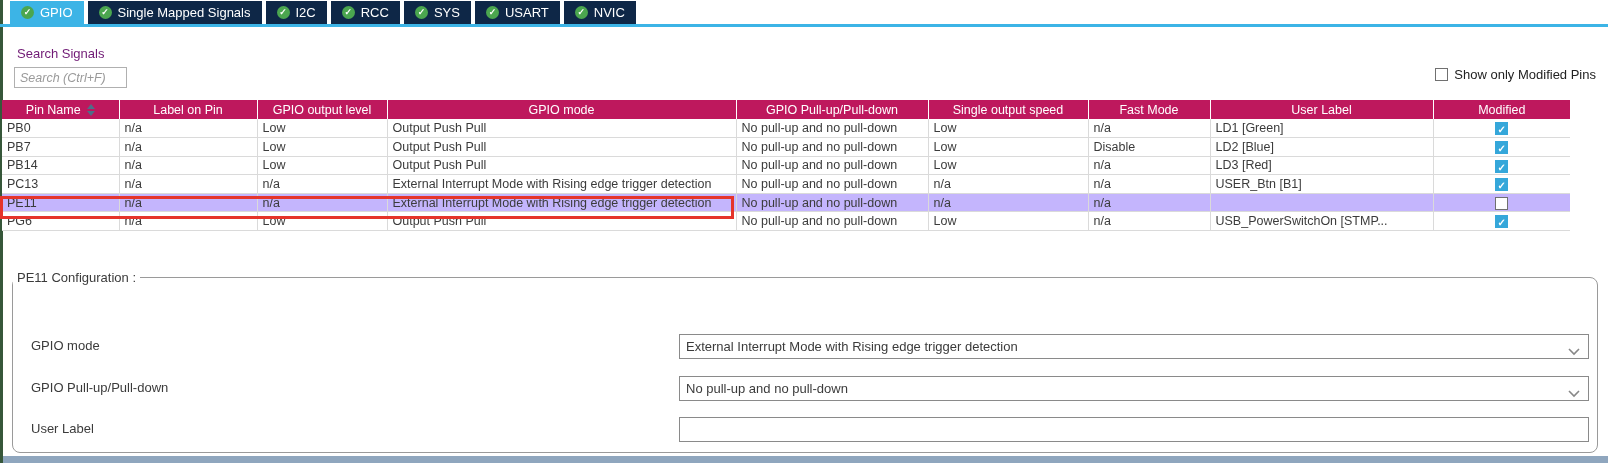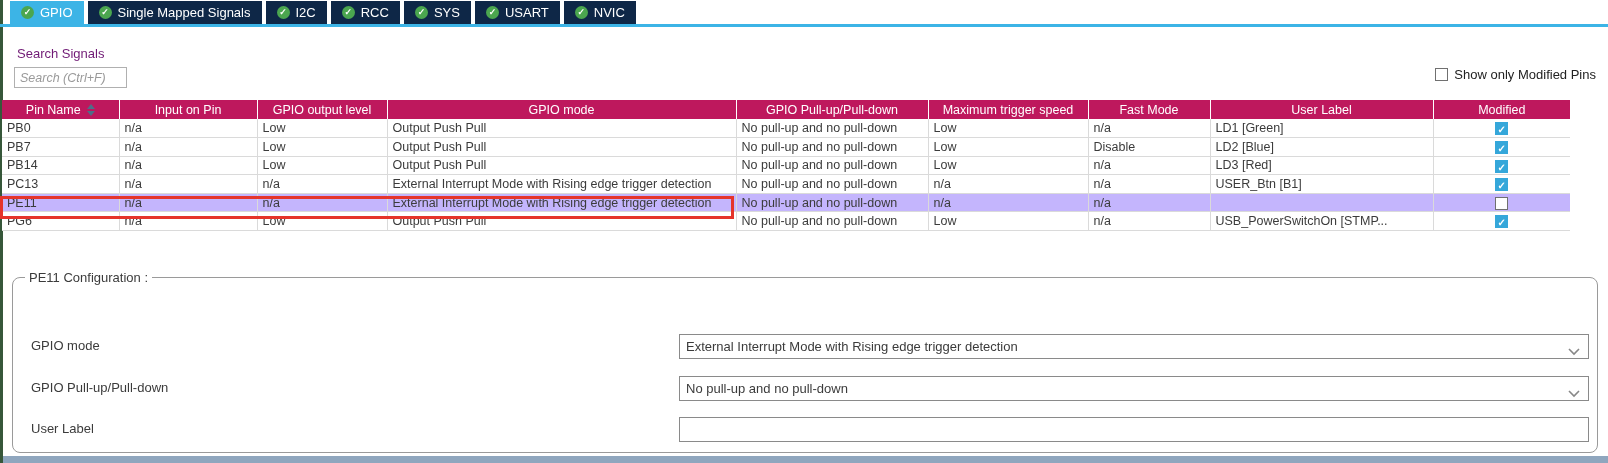--- a/index.html
+++ b/index.html
@@ -72,21 +72,21 @@
   .row-highlight {
     position:absolute; left:0px; top:196px; width:734px; height:23px;
     border:3px solid #E5342B; pointer-events:none;
   }
 
   
   .config {
     position:absolute; left:12px; top:270px; width:1586px; height:183px;
     border:1px solid #9a9a9a; border-radius:8px;
   }
-  .config legend { margin-left:12px; padding:0 4px; font-size:13px; color:#3b3b3b; }
+  .config legend { margin-left:0; padding:0 4px; font-size:13px; color:#3b3b3b; }
   .field-label { position:absolute; left:18px; font-size:13px; color:#3b3b3b; white-space:nowrap; }
   .field-control { position:absolute; left:666px; right:8px; height:25px; }
   .selectbox {
     width:100%; height:25px; border:1px solid #8a8a8a; background:#fff; display:flex;
     align-items:center; font-size:13px; color:#3b3b3b; padding:0 26px 0 6px; position:relative;
     cursor:pointer; white-space:nowrap; overflow:hidden;
   }
   .chevron { position:absolute; right:8px; top:9px; width:12px; height:8px; }
   .textbox {
     width:100%; height:25px; border:1px solid #8a8a8a; background:#fff; font-size:13px;
@@ -153,25 +153,25 @@
         <col style="width:122px">
         <col style="width:223px">
       <col>
     </colgroup>
     <thead>
         <tr id="theadRow">
           <th><span>Pin Name</span><span class="sort-icon">
               <span class="tri-up"></span>
               <span class="tri-down"></span>
             </span></th>
-          <th><span>Input on Pin</span></th>
+          <th><span>Label on Pin</span></th>
           <th><span>GPIO output level</span></th>
           <th><span>GPIO mode</span></th>
           <th><span>GPIO Pull-up/Pull-down</span></th>
-          <th><span>Maximum trigger speed</span></th>
+          <th><span>Single output speed</span></th>
           <th><span>Fast Mode</span></th>
           <th><span>User Label</span></th>
           <th><span>Modified</span></th>
         </tr>
       </thead>
     <tbody id="tbody">
         <tr class="">
           <td>PB0</td>
           <td>n/a</td>
           <td>Low</td>

